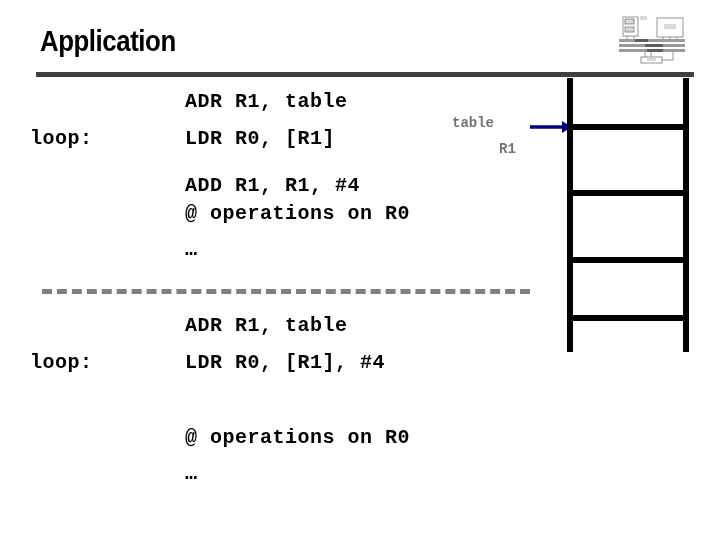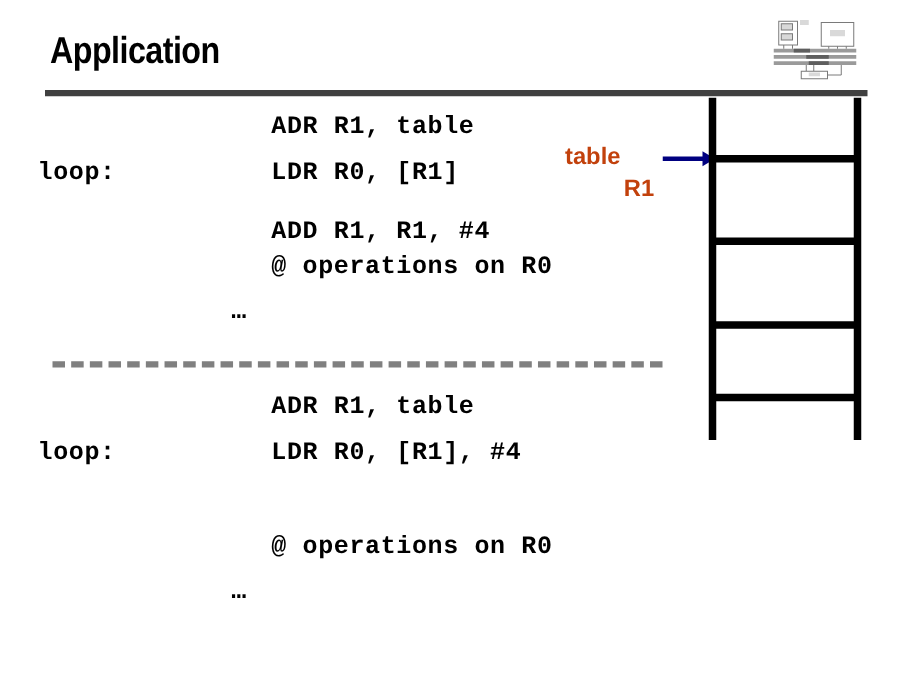--- a/index.html
+++ b/index.html
@@ -54,21 +54,21 @@
     font-family: "Liberation Mono", "DejaVu Sans Mono", monospace;
     font-size: 20px;
     font-weight: 700;
     white-space: pre;
     letter-spacing: 0.5px;
   }
   .c-black { color: #000000; }
   .c-red   { color: #000000; }
 
   .label-col { left: 30px; }
-  .instr-col { left: 185px; margin-left: 32px; }
+  .instr-col { left: 185px; }
 
   .ellipsis {
     position: absolute;
     left: 185px;
     font-family: "Liberation Mono", "DejaVu Sans Mono", monospace;
     font-size: 20px;
     font-weight: 700;
     color: #000000;
     white-space: pre;
   }
@@ -88,24 +88,24 @@
     position: absolute;
     left: 560px;
     top: 78px;
     width: 140px;
     height: 280px;
   }
 
   
   .ptr-label {
     position: absolute;
-    font-family: Liberation Sans, sans-serif;
-    font-size: 19px;
-    font-weight: 700;
-    color: #c2410c;
+    font-family: Liberation Mono, monospace;
+    font-size: 14px;
+    font-weight: 700;
+    color: #737373;
     white-space: pre;
   }
   #ptr-table { left: 452px; top: 115px; }
   #ptr-r1    { left: 499px; top: 141px; }
 
   #ptr-arrow {
     position: absolute;
     left: 530px;
     top: 116px;
     width: 44px;

